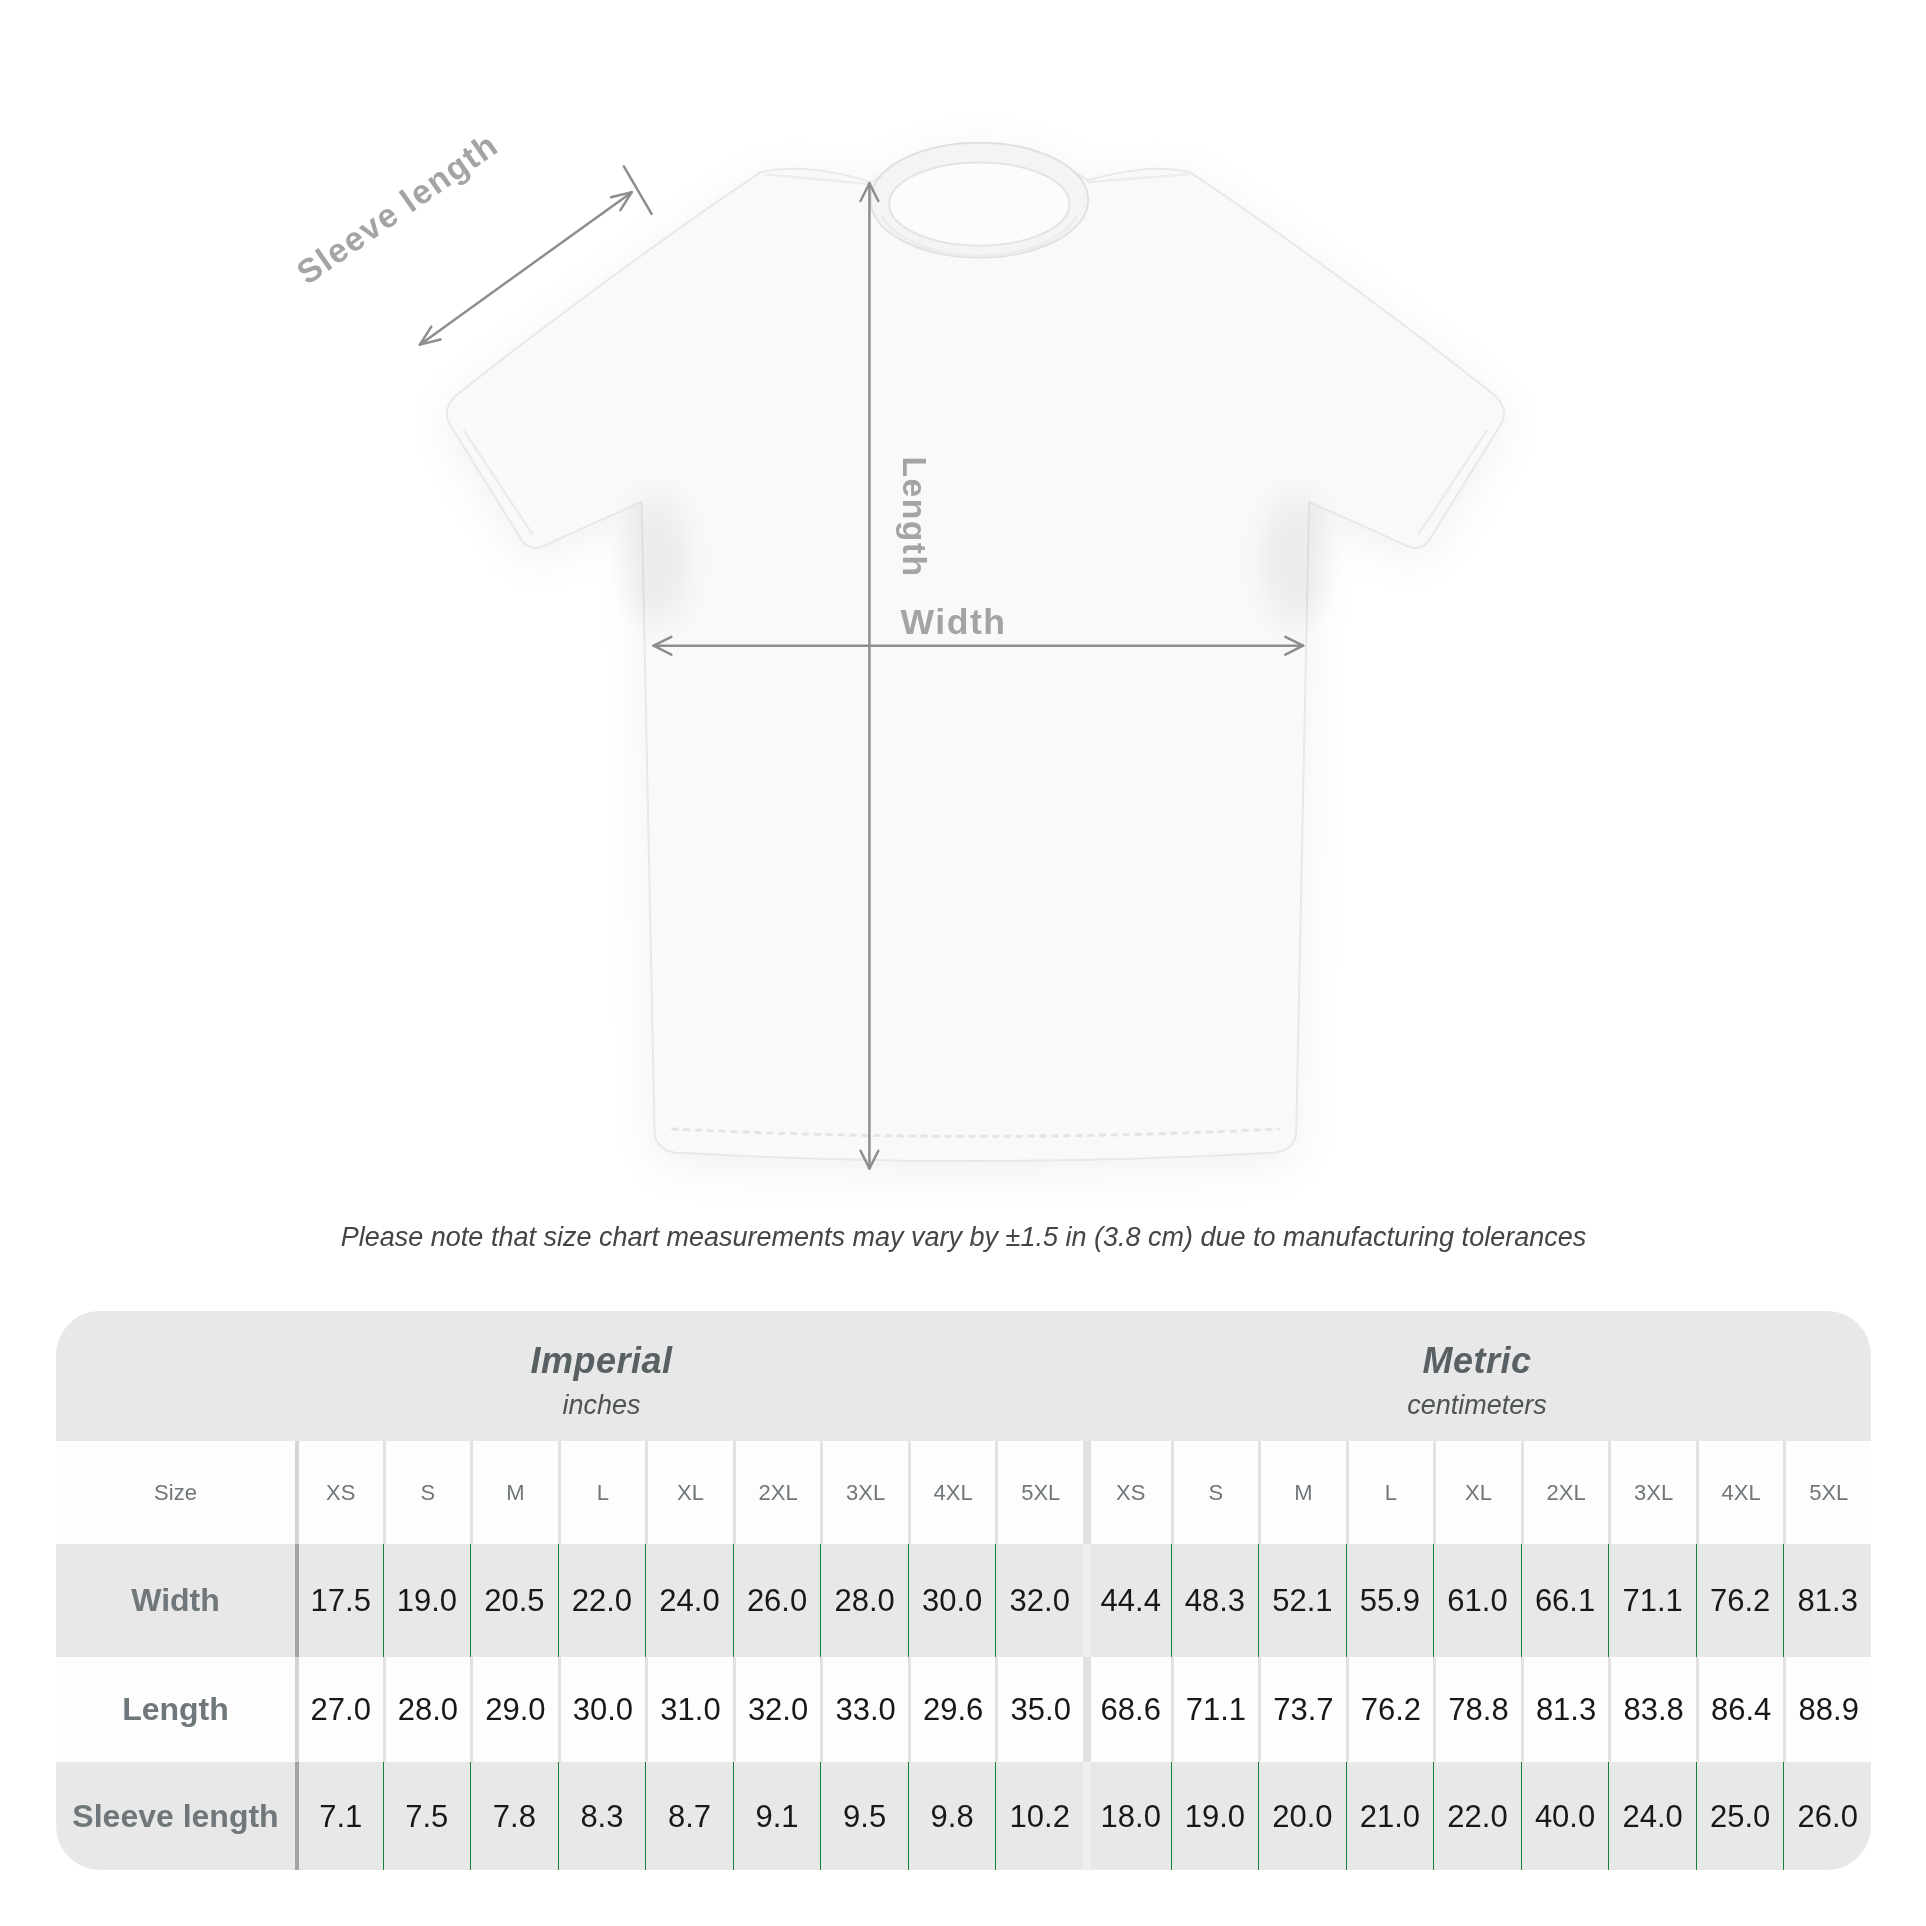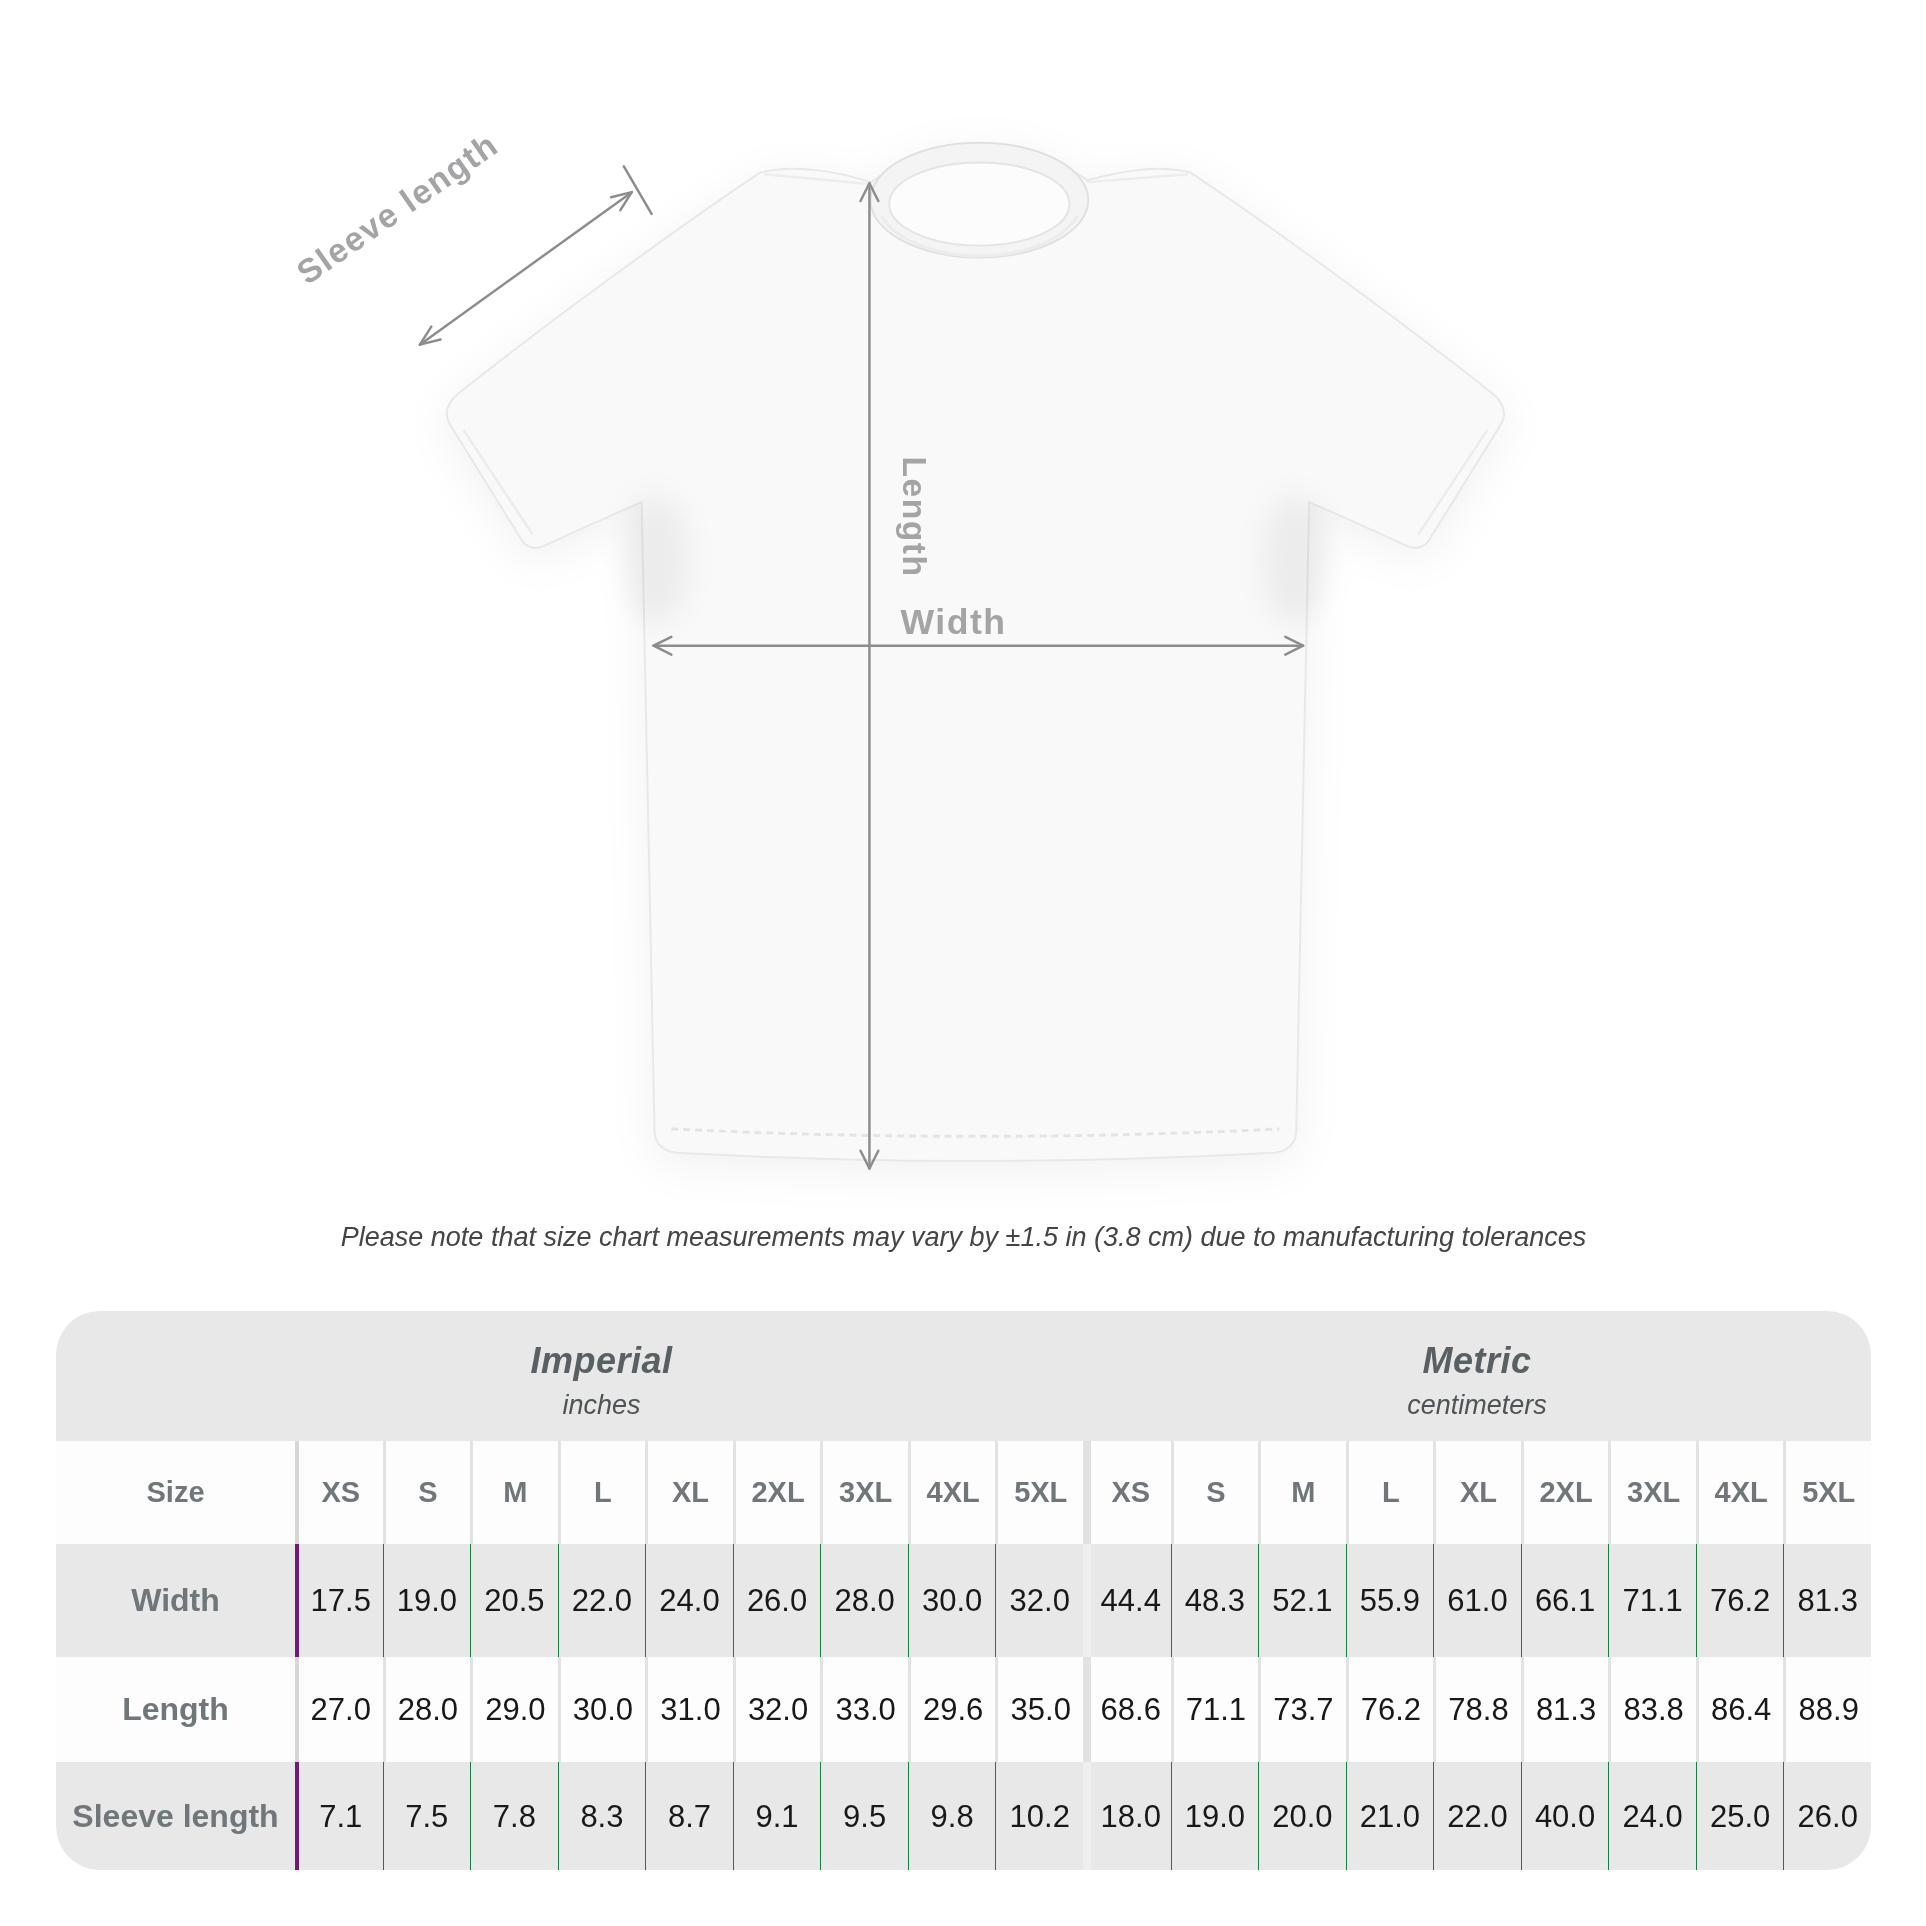--- a/index.html
+++ b/index.html
@@ -44,27 +44,27 @@
   .sec-name{font-size:36px;font-weight:bold;font-style:italic;color:var(--section-text,#596063);letter-spacing:0.5px;}
   .sec-unit{font-size:27px;font-style:italic;color:var(--unit-text,#4e5356);margin-top:8px;}
 
   .grid{
     display:grid;grid-template-columns:239px repeat(18,1fr);
     grid-template-rows:103px 113px 105px 109px;
   }
   .cell{display:flex;align-items:center;justify-content:center;white-space:nowrap;}
   .white{background:var(--row-white,#fdfdfd);}
   .gray{background:transparent;}
-  .hdr{font-weight:bold;color:var(--header-text,#71787b);font-size:29px;}
+  .hdr{font-weight:normal;color:var(--header-text,#71787b);font-size:22px;}
   .lab{font-weight:bold;color:var(--header-text,#6e7578);font-size:32px;}
   .val{color:var(--value-text,#181818);font-size:31px;}
   .white.c-first{border-left:4px solid #d6d6d6;}
   .white.c-norm{border-left:3px solid #e2e2e2;}
   .white.c-sect{border-left:8px solid #e1e1e1;}
-  .gray.c-first{border-left:4px solid #701a75;}
+  .gray.c-first{border-left:4px solid #a3a3a3;}
   .gray.c-norm{border-left:1px solid #15803d;}
   .gray.c-sect{border-left:8px solid #efefef;text-align:right;}
 </style>
 </head>
 <body>
 
 <div class="stage">
 
   <svg class="shirt-svg" width="1927" height="1228" viewBox="0 0 1946 1240">
     <defs>

